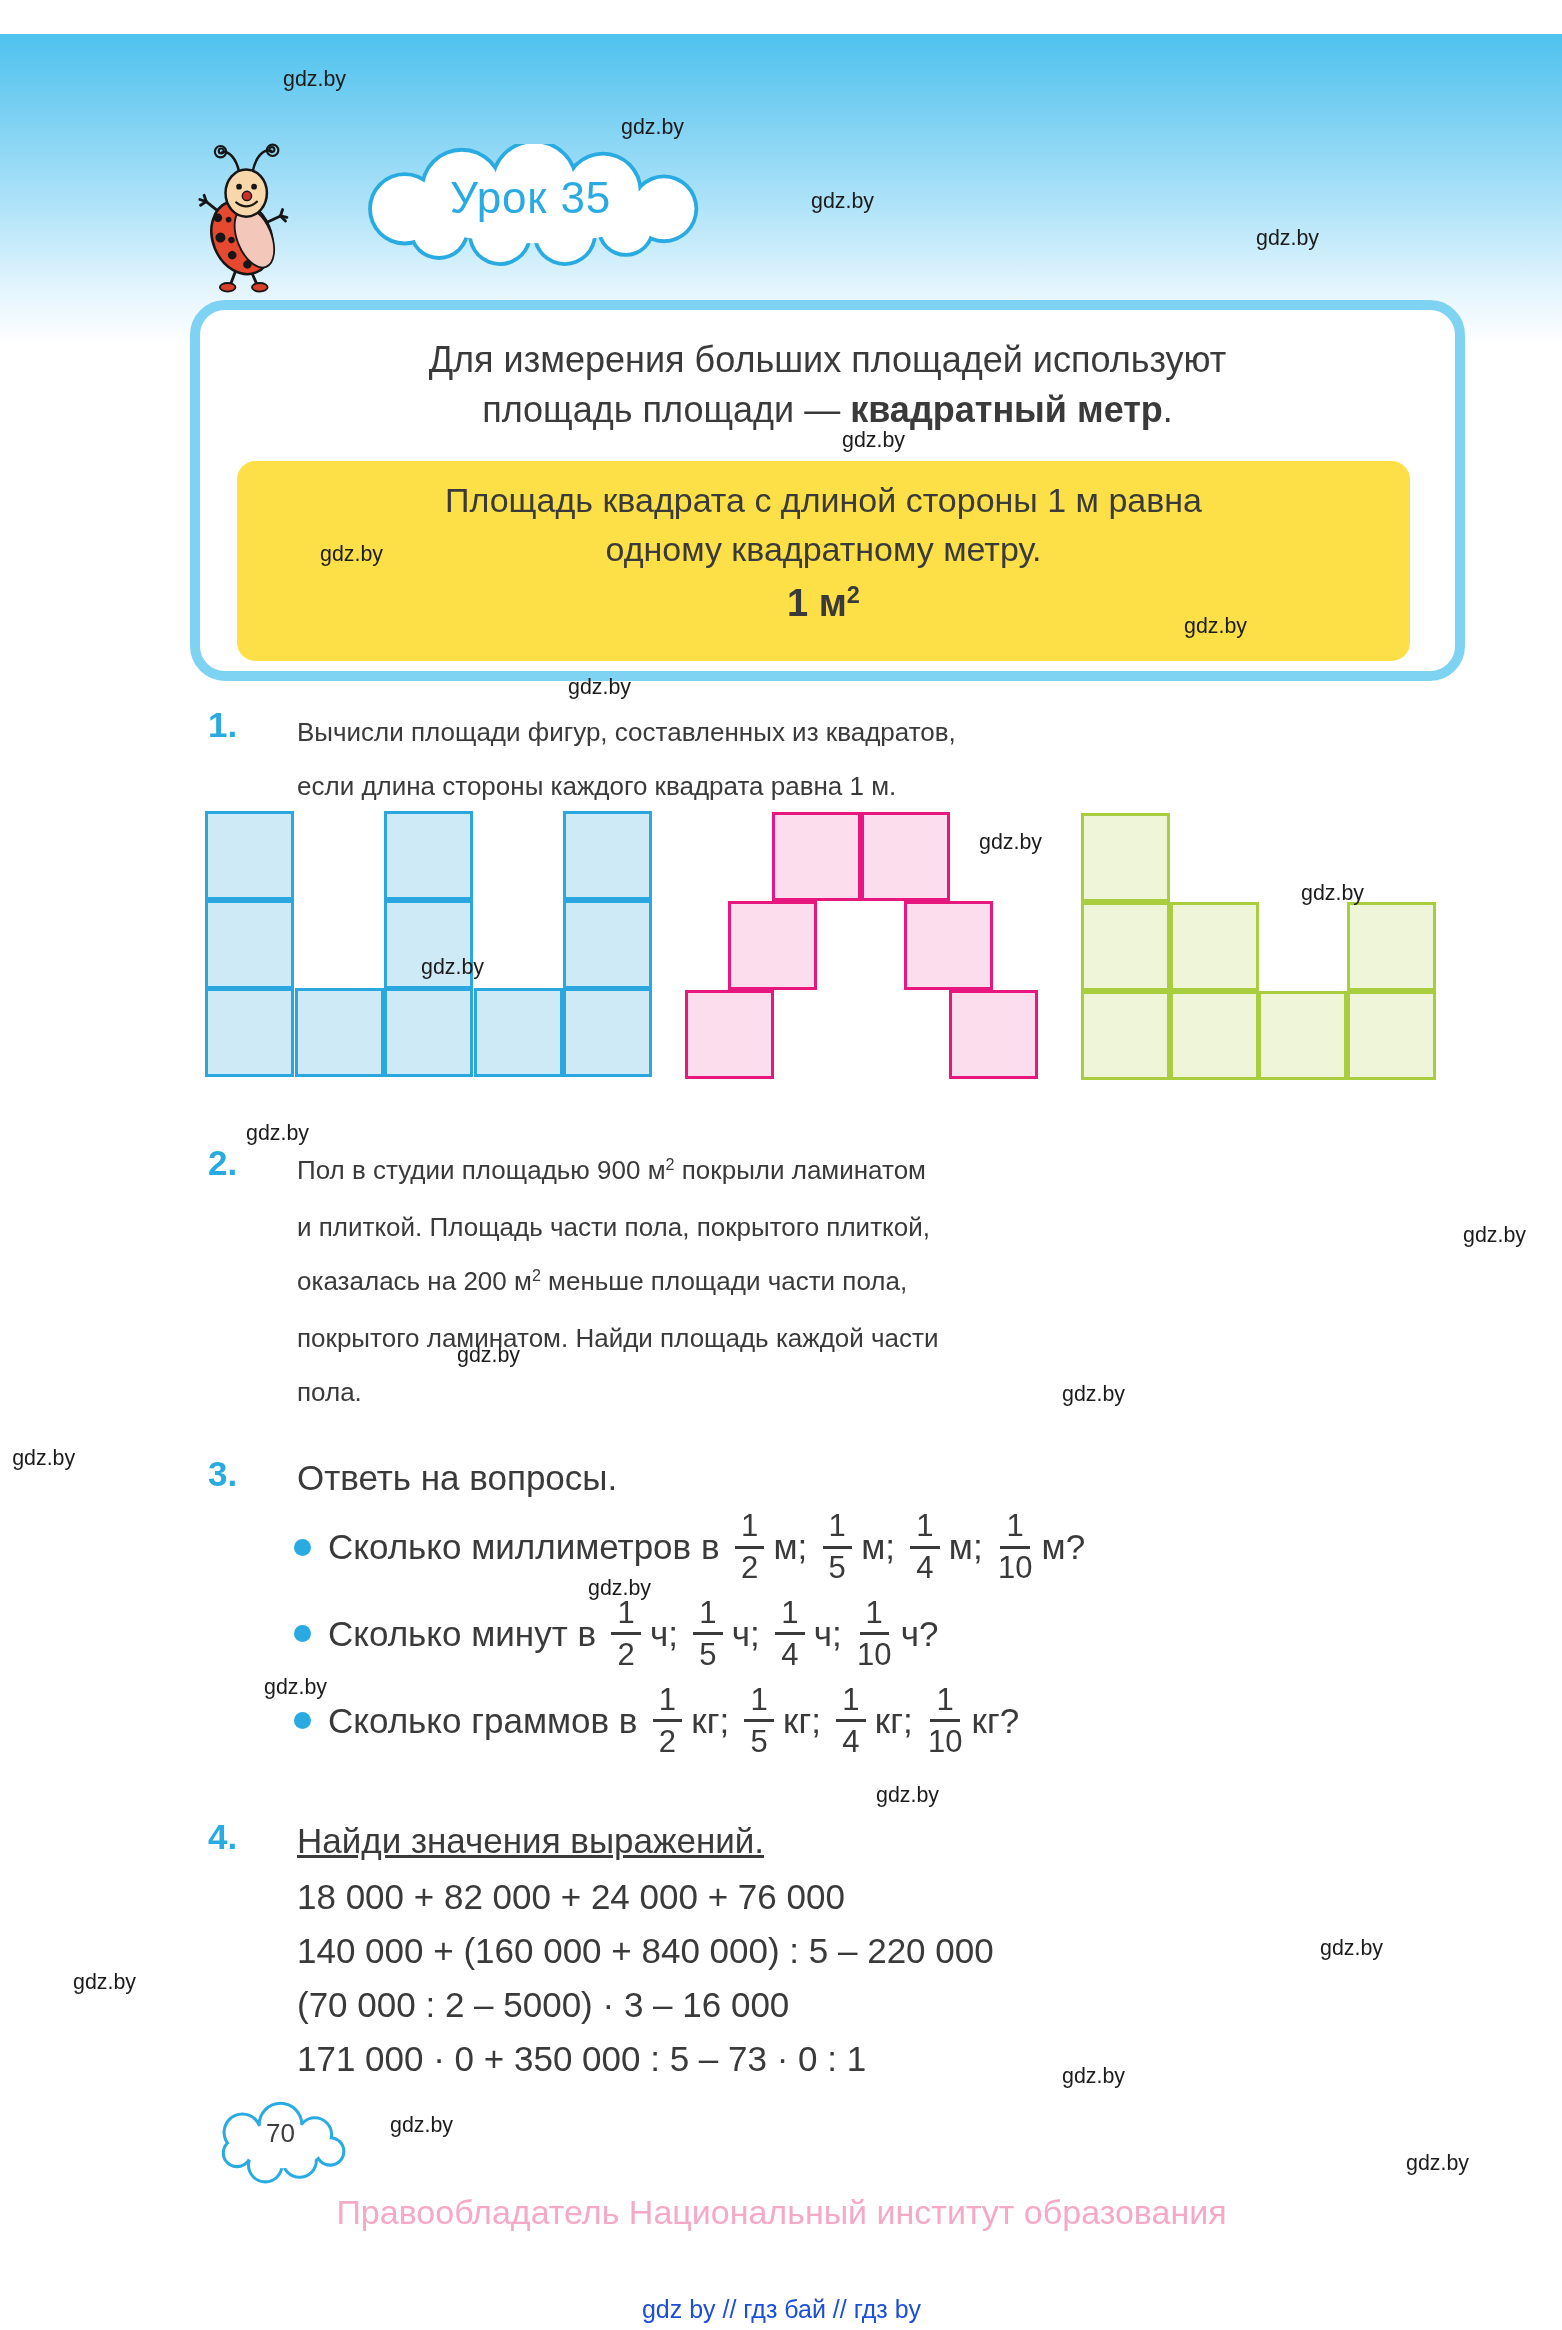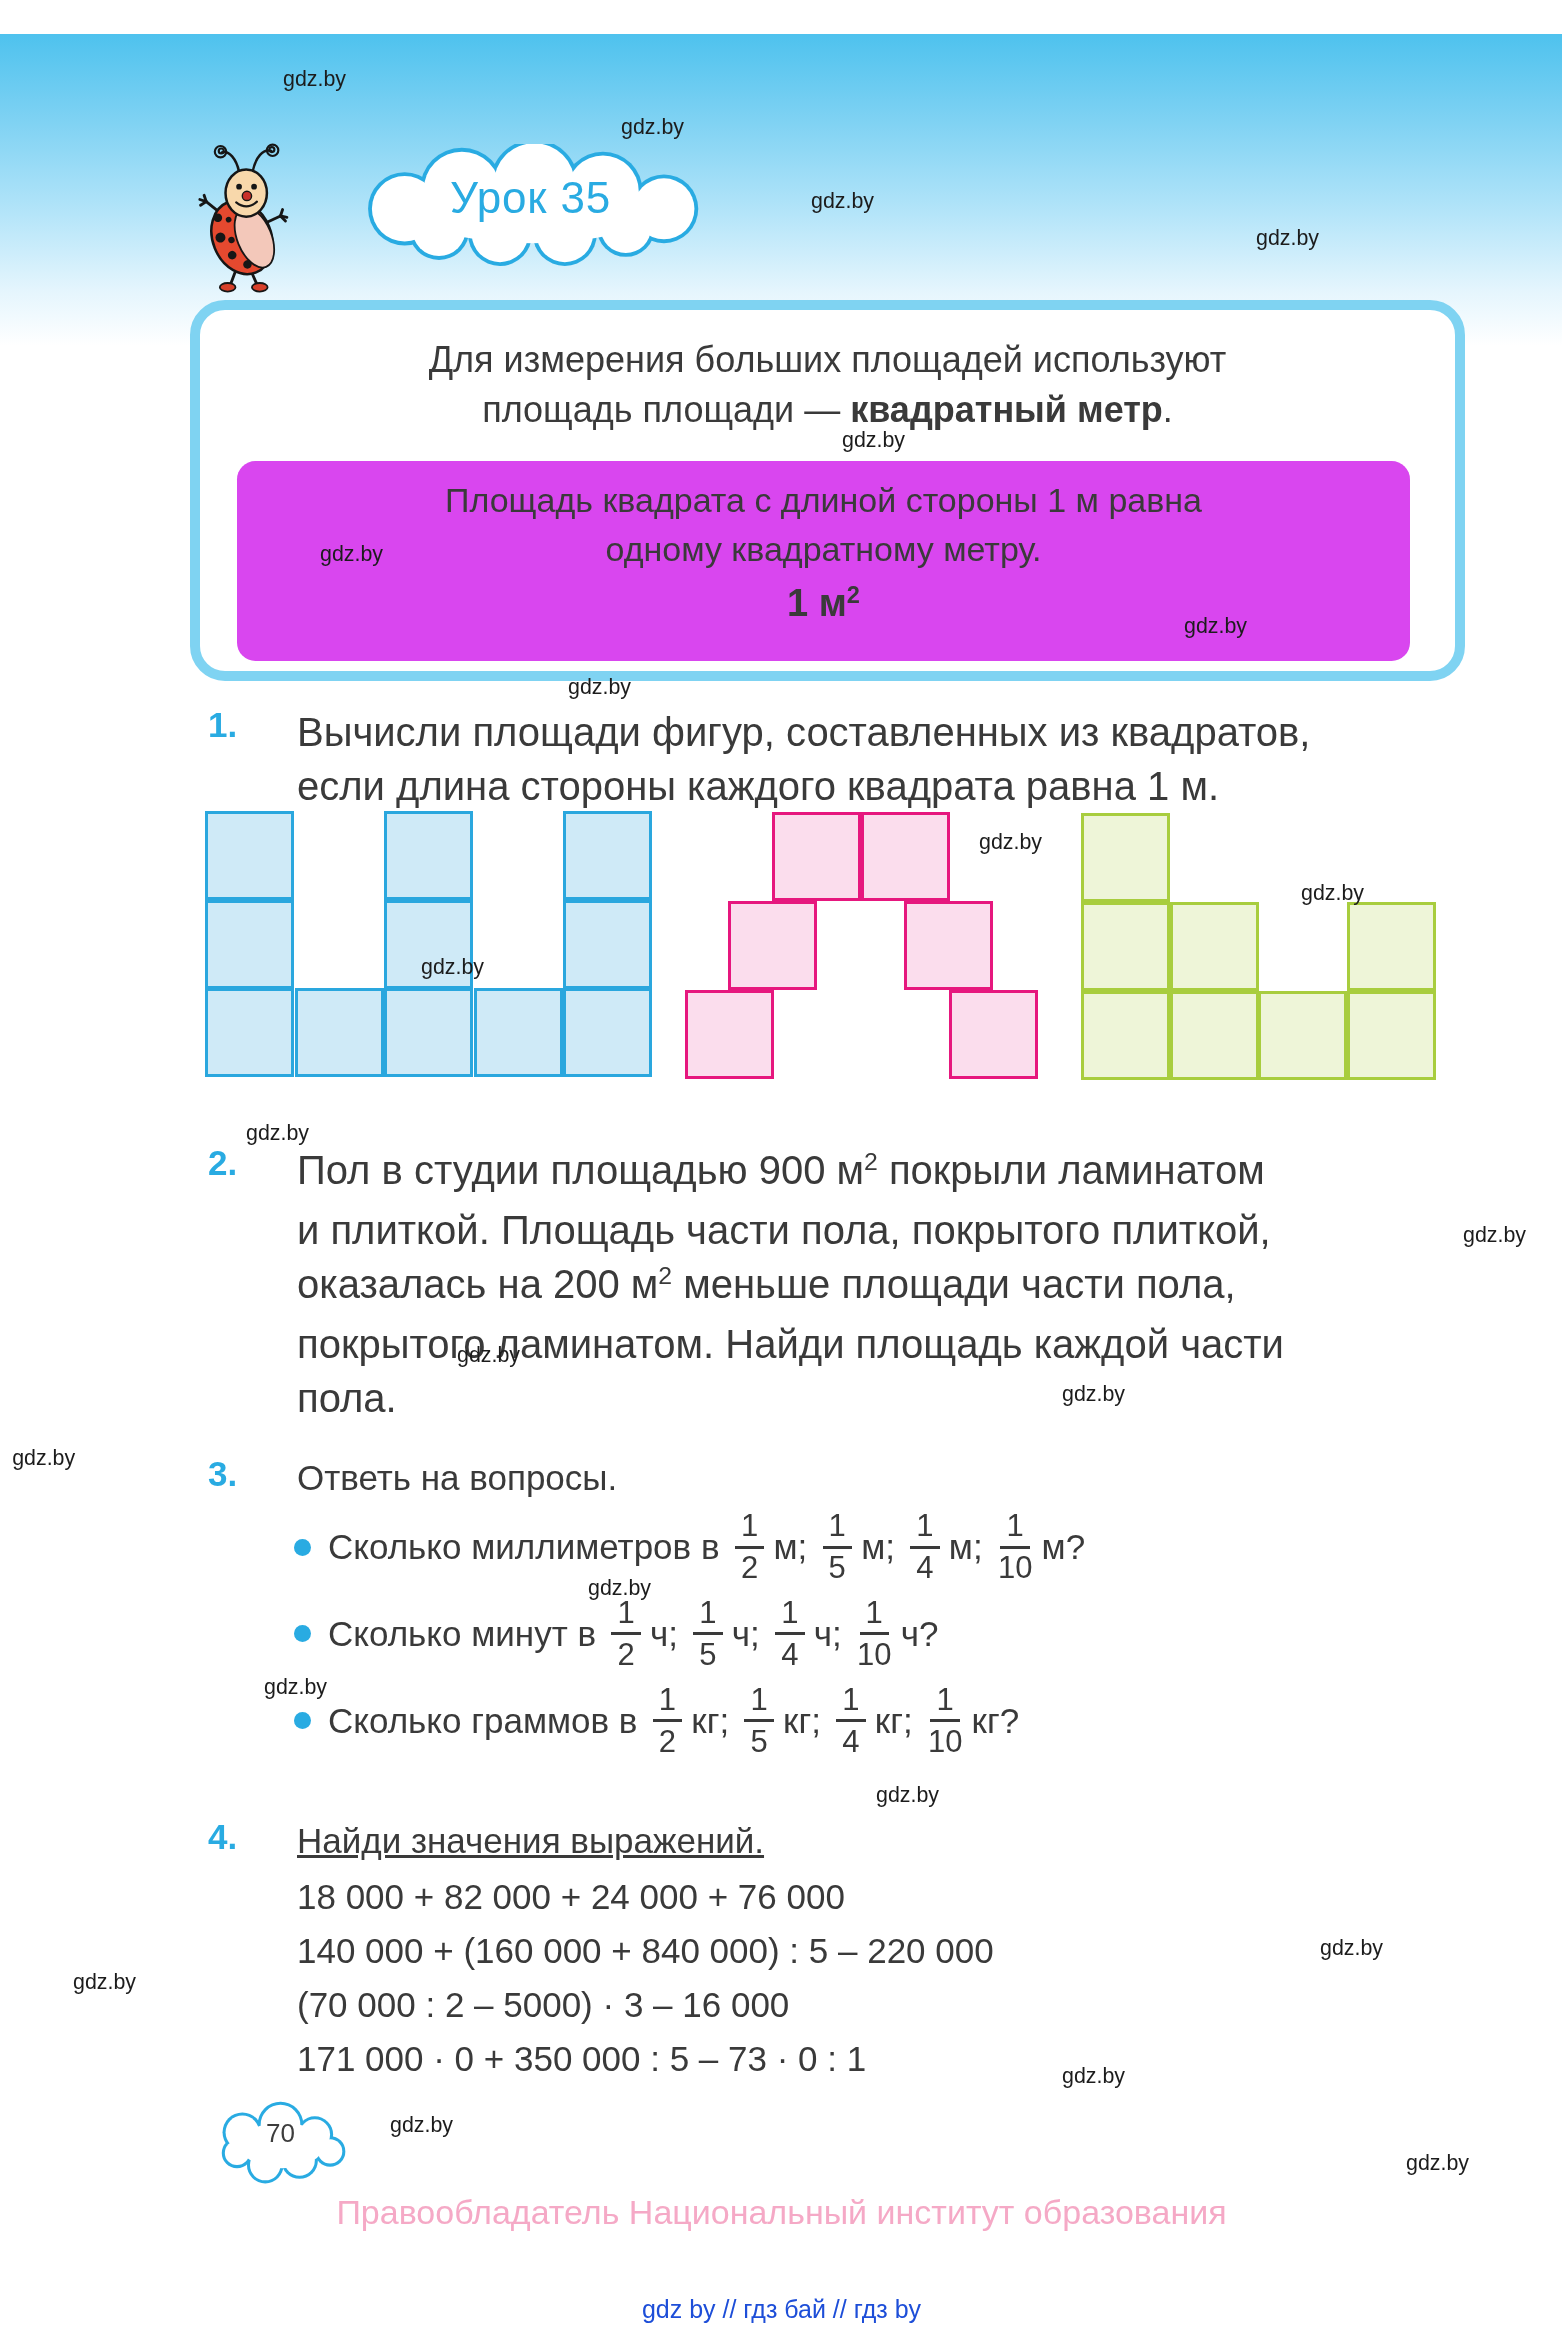--- a/index.html
+++ b/index.html
@@ -15,29 +15,29 @@
   .lesson-cloud{position:absolute;left:339px;top:144px;width:383px;height:122px;}
   .lesson-cloud svg{position:absolute;left:0;top:0;}
   .lesson-cloud .cloud-label{position:absolute;left:0;top:29px;width:100%;text-align:center;
         font-size:44px;color:#29abe2;letter-spacing:0.8px;}
   
   .rulebox{position:absolute;left:190px;top:300px;width:1275px;height:381px;box-sizing:border-box;
            border:10px solid #7fd3f2;border-radius:35px;background:#ffffff;}
   .rulebox .r-line{margin:0;text-align:center;font-size:36px;line-height:50px;}
   .rulebox .r-line.first{margin-top:24.5px;}
   .rulebox b{font-weight:bold;}
-  .notebox{position:absolute;left:37px;right:45px;top:151px;height:200px;background:#d946ef;
+  .notebox{position:absolute;left:37px;right:45px;top:151px;height:200px;background:#fde047;
            border-radius:18.4px;}
   .notebox .n-line{margin:0;text-align:center;font-size:34px;line-height:49px;}
   .notebox .n-line.first{margin-top:15.3px;}
   .notebox .unit-line{margin-top:7.7px;text-align:center;font-size:38px;font-weight:bold;}
   sup{font-size:0.62em;vertical-align:baseline;position:relative;top:-0.55em;}
   
   .task-num{position:absolute;font-size:35px;font-weight:bold;color:#29abe2;}
-  .task-text{position:absolute;left:297px;width:1201px;font-size:40px;line-height:54px;}
+  .task-text{position:absolute;left:297px;width:1201px;font-size:26px;line-height:54px;}
   .task-text p{margin:0;}
   .heading{position:absolute;left:297px;font-size:35px;line-height:46px;}
   
   .sq{position:absolute;box-sizing:border-box;border-style:solid;border-width:3.8px;}
   
   .bullets{position:absolute;left:294px;top:1507px;width:1224px;}
   .bullet-row{display:flex;align-items:center;min-height:80px;margin-bottom:6.9px;font-size:35px;}
   .dot{width:17px;height:17px;border-radius:50%;background:#29abe2;margin-right:17px;flex:none;}
   .frac{display:inline-flex;flex-direction:column;align-items:center;font-size:31px;line-height:34px;
         margin:0 9.2px 0 15.3px;}

